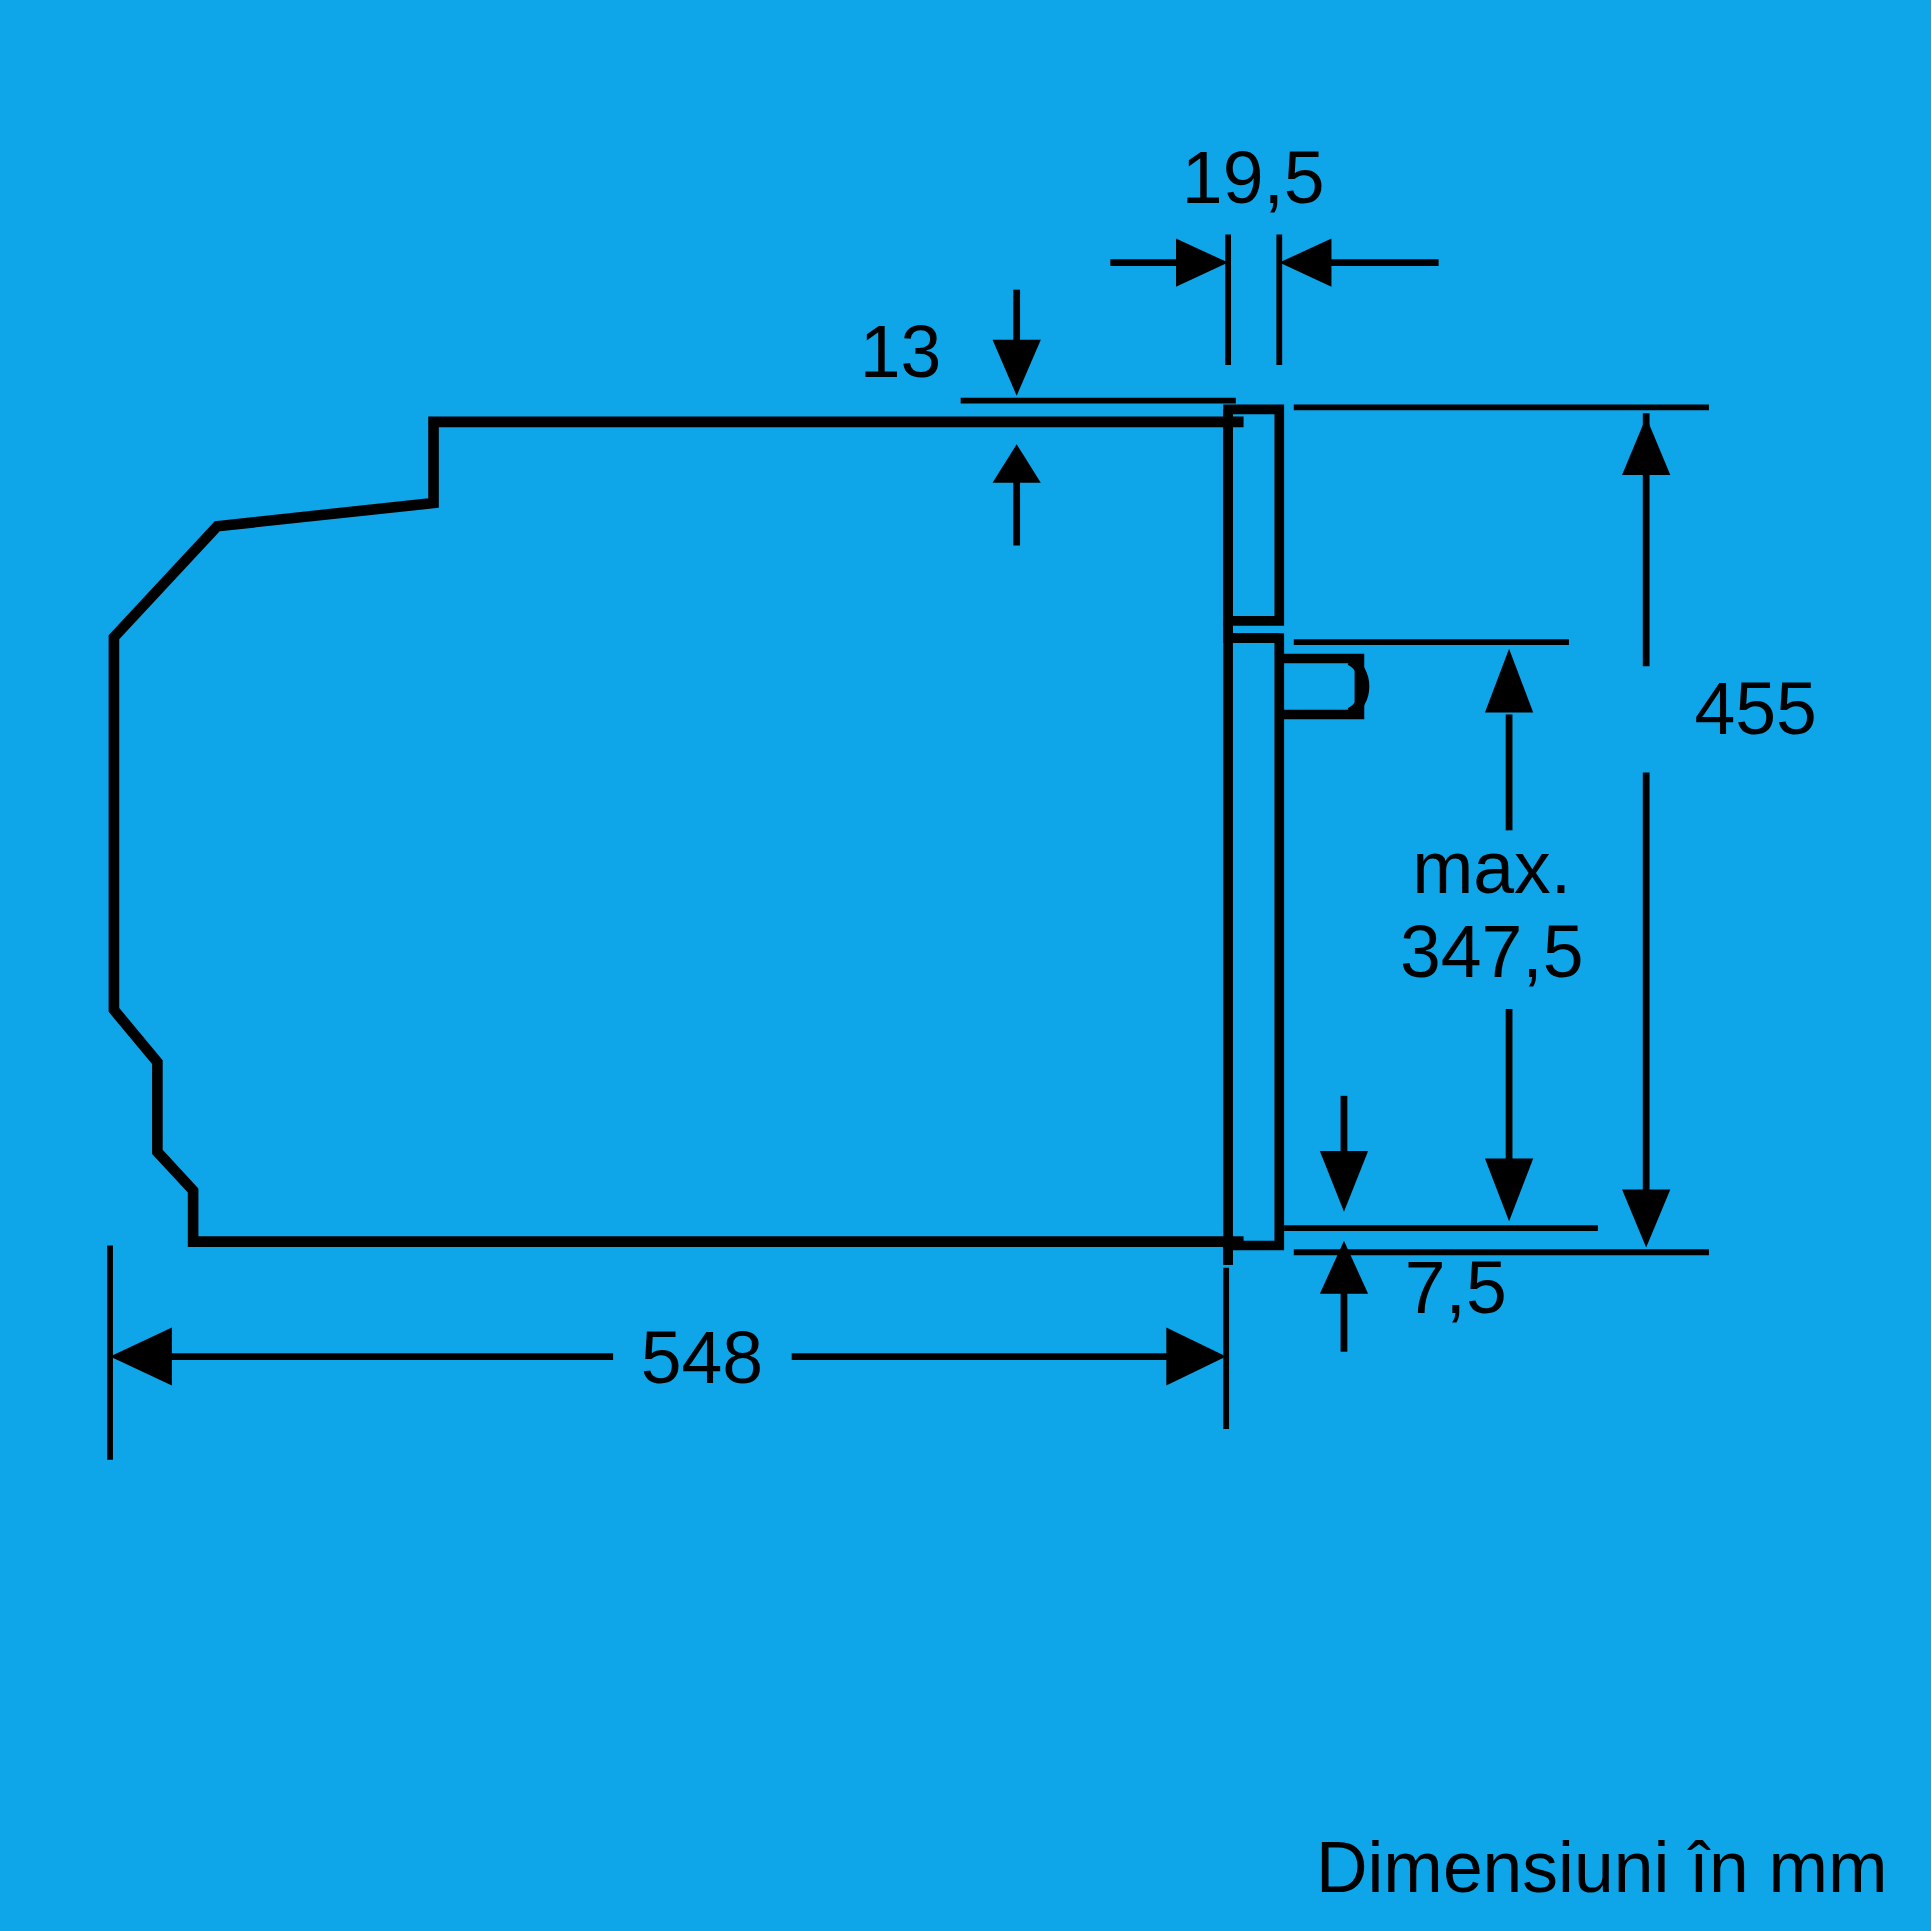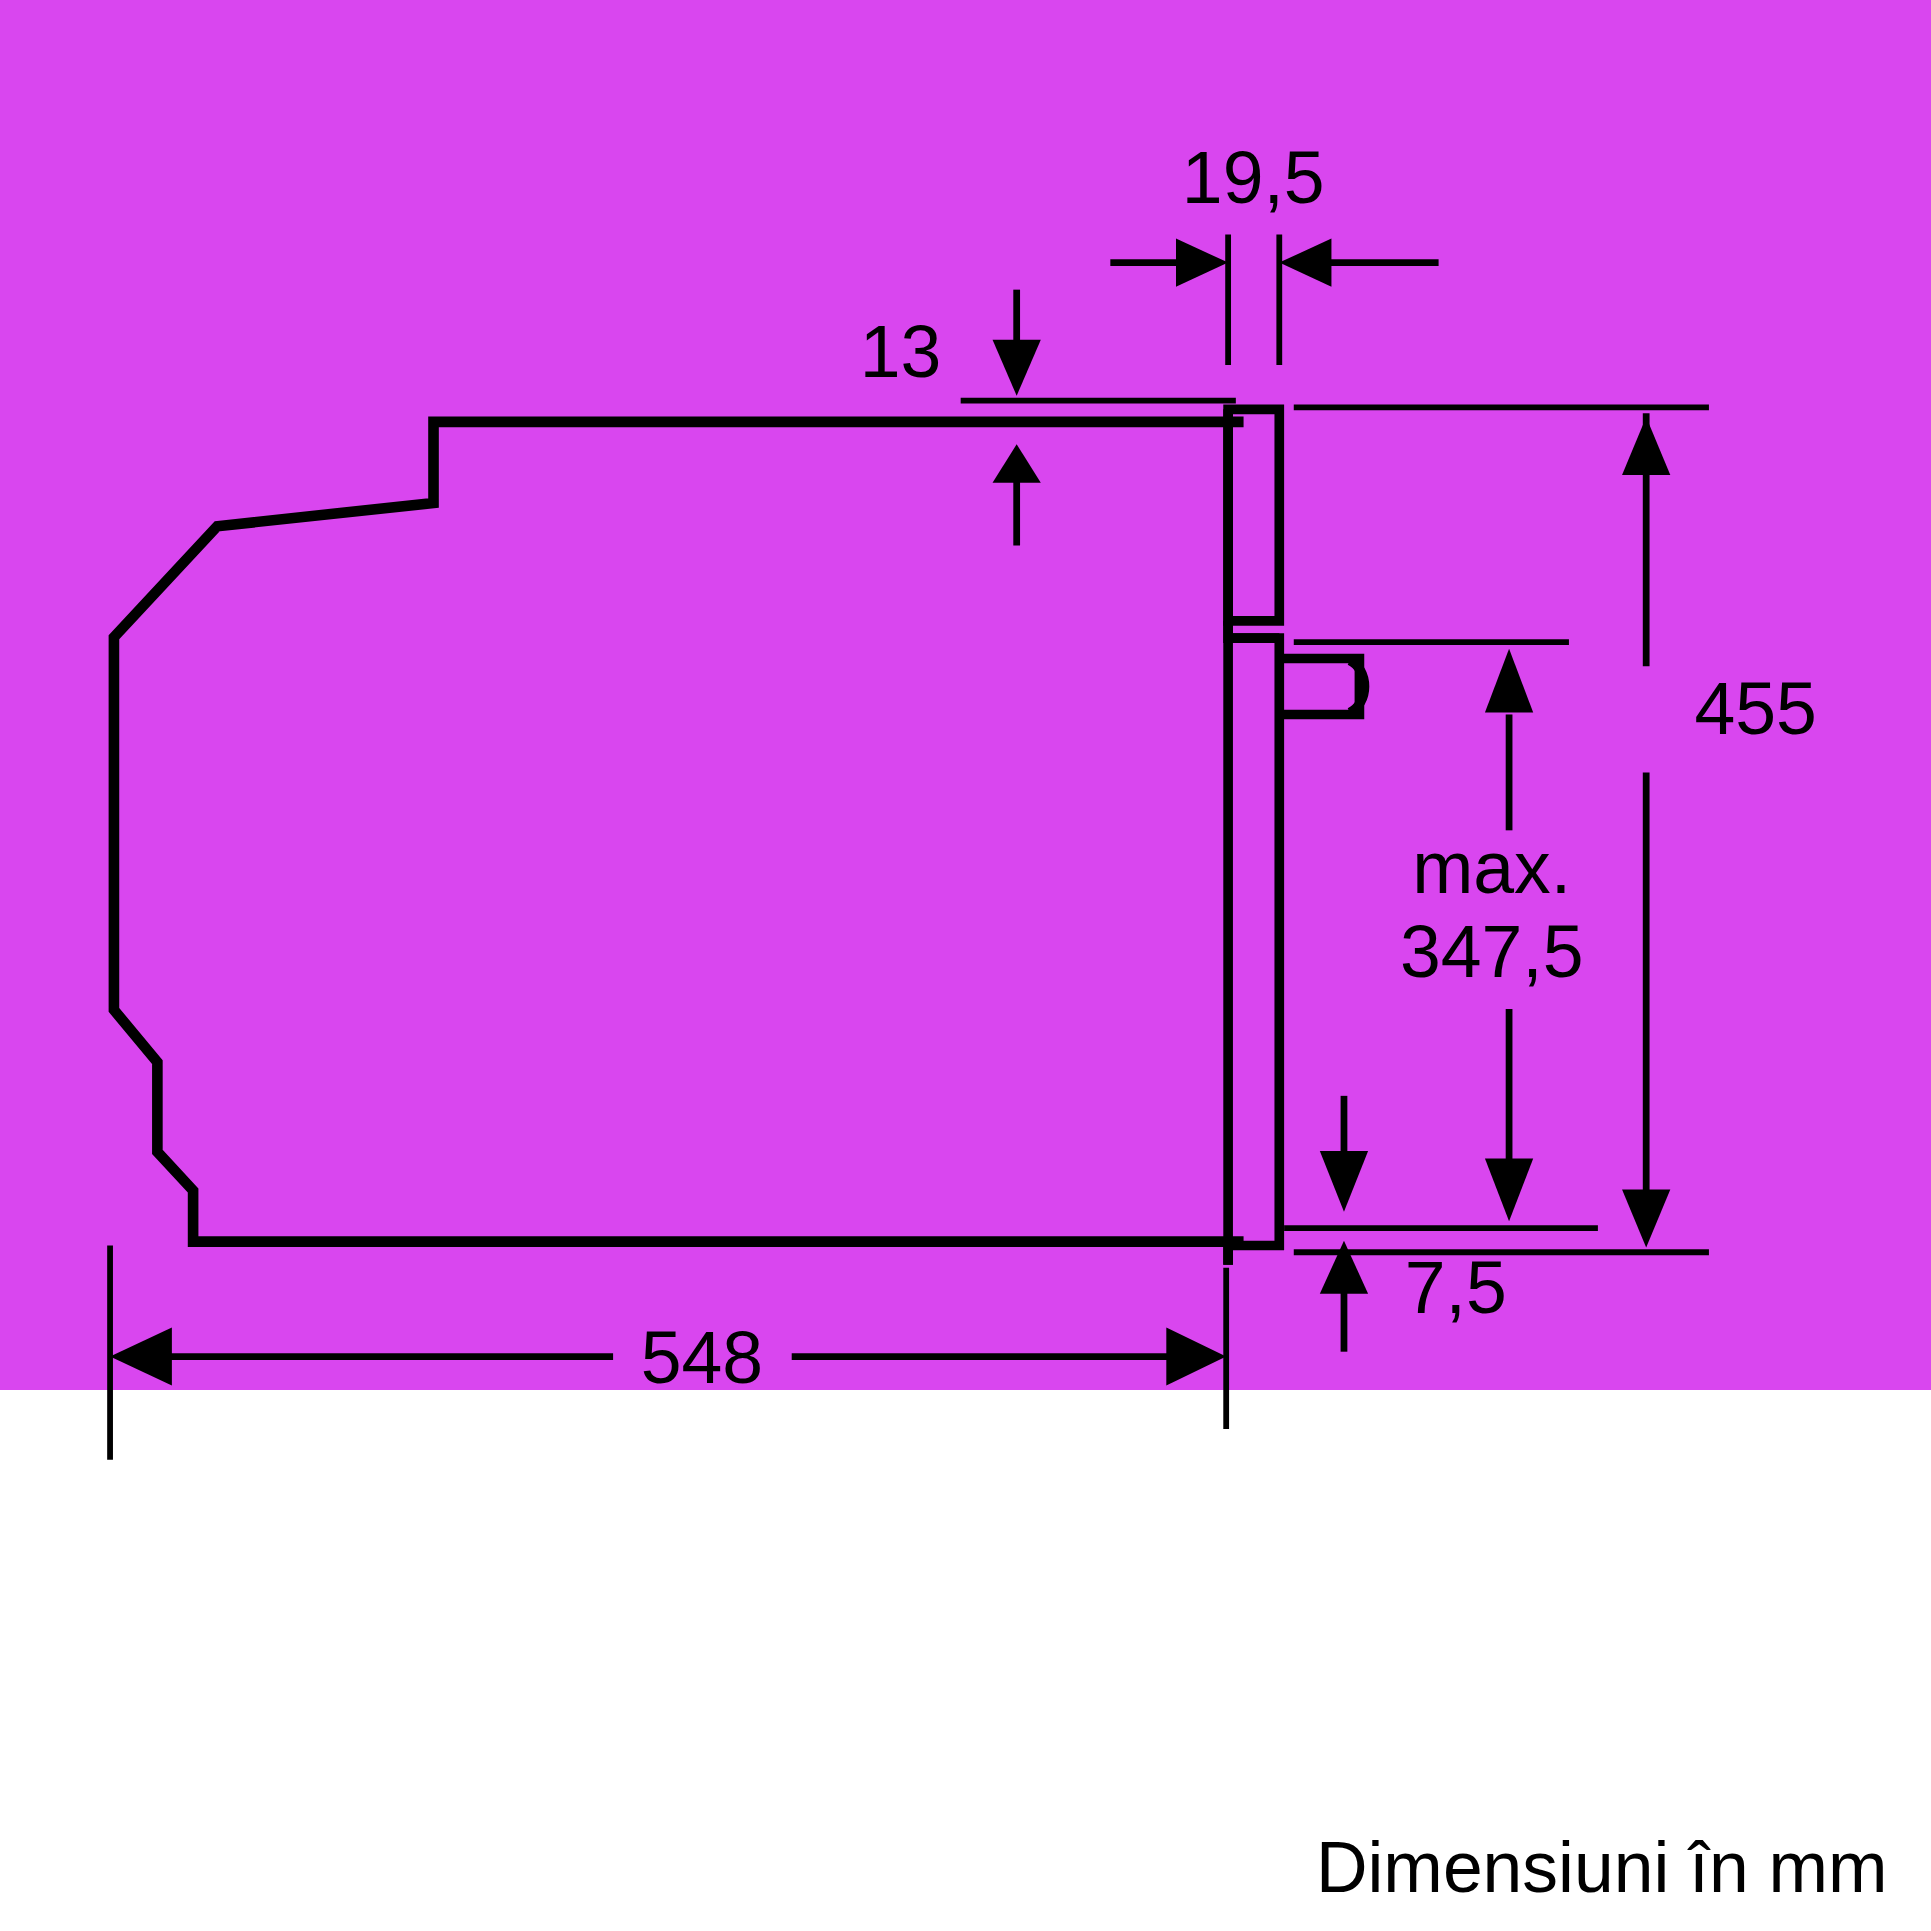--- a/index.html
+++ b/index.html
@@ -9,22 +9,22 @@
   }
   body {
     width: 1931px;
     height: 1931px;
     font-family: "Liberation Sans", sans-serif;
     overflow: hidden;
   }
   #drawing-root {
     position: relative;
     width: 1931px;
-    height: 1390px;
-    background: #d946ef;
+    height: 1931px;
+    background: #0ea5e9;
   }
   svg#technical-drawing {
     display: block;
     width: 1931px;
     height: 1931px;
   }
   .dim-text {
     font-family: "Liberation Sans", sans-serif;
     fill: #000000;
     font-size: 76px;

